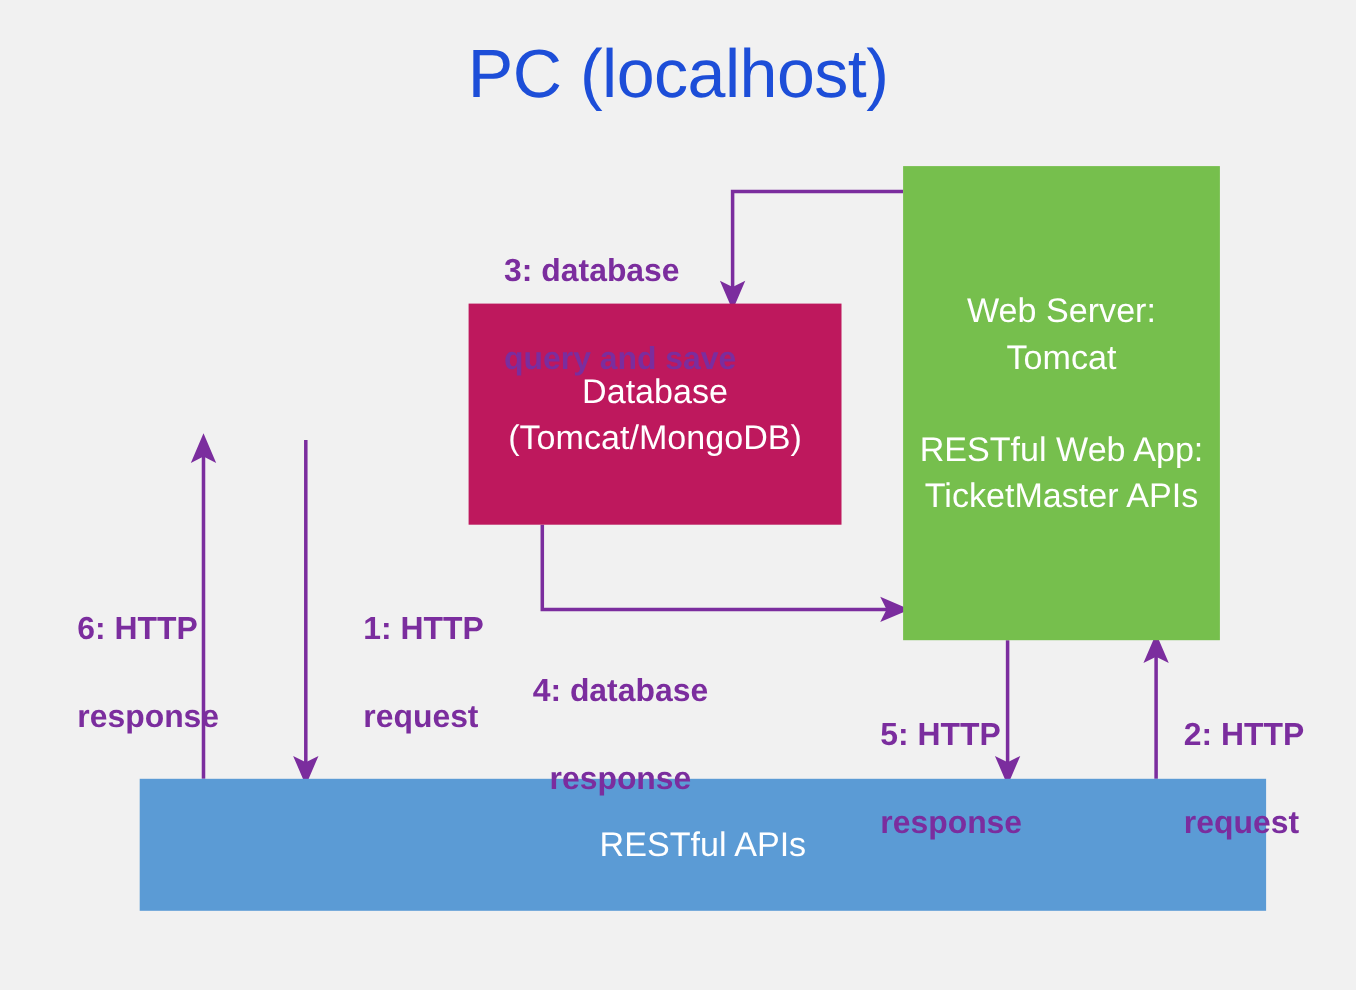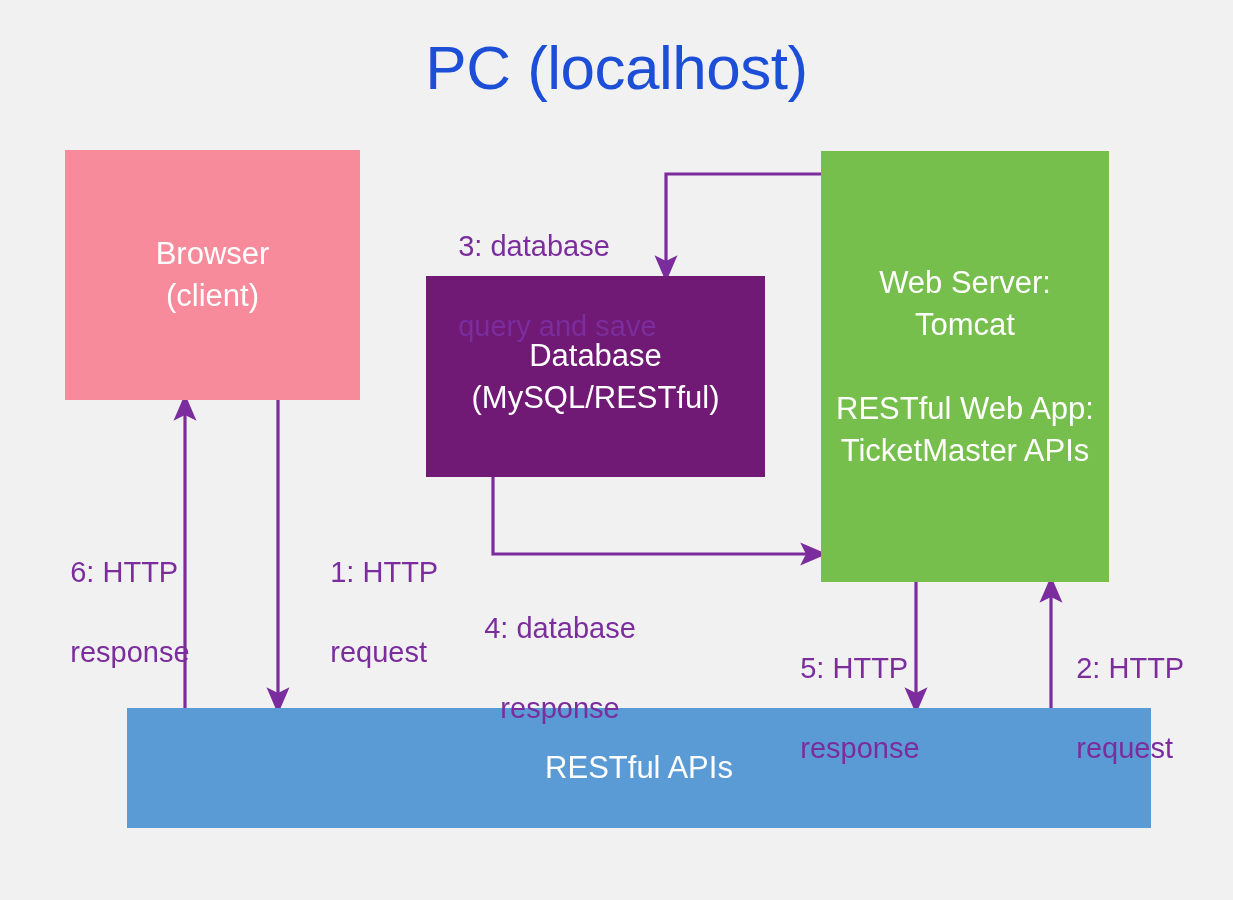--- a/index.html
+++ b/index.html
@@ -55,39 +55,39 @@
   .node .spacer { display: block; height: 42px; }
 
   #node-browser {
     left: 65px; top: 150px;
     width: 295px; height: 250px;
     background: #f78b9b;
   }
   #node-database {
     left: 426px; top: 276px;
     width: 339px; height: 201px;
-    background: #701a75;
+    background: #be185d;
   }
   #node-webserver {
     left: 821px; top: 151px;
     width: 288px; height: 431px;
     background: #76bf4d;
   }
   #node-restful {
     left: 127px; top: 708px;
     width: 1024px; height: 120px;
     background: #5b9bd5;
   }
 
   
   .arrow-label {
     color: #7b2d9e;
     font-size: 29px;
     line-height: 40px;
-    font-weight: 400;
+    font-weight: 700;
     white-space: pre;
   }
   #label-1 { left: 298px; top: 512px; }
   #label-2 { left: 1044px; top: 608px; }
   #label-3 { left: 426px; top: 186px; }
   #label-4 { left: 452px; top: 568px; text-align: center; }
   #label-5 { left: 768px; top: 608px; }
   #label-6 { left: 38px; top: 512px; }
 
   
@@ -131,28 +131,24 @@
 
     <g>
       <path d="M916,582 L916,700" stroke="#7b2d9e" stroke-width="3.2" fill="none" marker-end="url(#ah)"></path>
     </g>
 
     <g>
       <path d="M1051,708 L1051,590" stroke="#7b2d9e" stroke-width="3.2" fill="none" marker-end="url(#ah)"></path>
     </g>
   </svg>
 
-  <div class="abs node" id="node-browser">
-    <span class="line">Browser</span>
-    <span class="line">(client)</span>
-  </div>
 
   <div class="abs node" id="node-database">
     <span class="line">Database</span>
-    <span class="line">(MySQL/RESTful)</span>
+    <span class="line">(Tomcat/MongoDB)</span>
   </div>
 
   <div class="abs node" id="node-webserver">
     <span class="line">Web Server:</span>
     <span class="line">Tomcat</span>
     <span class="spacer"></span>
     <span class="line">RESTful Web App:</span>
     <span class="line">TicketMaster APIs</span>
   </div>
 

